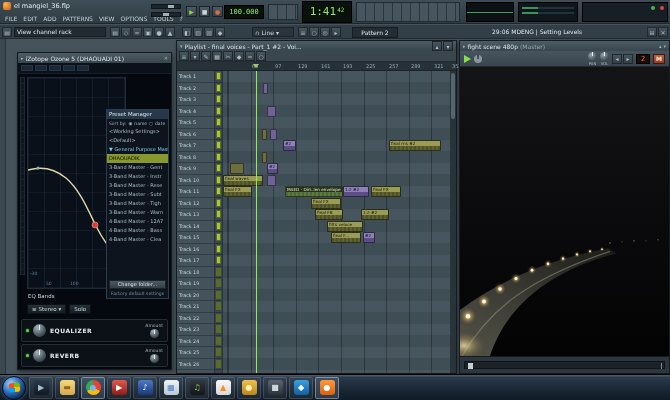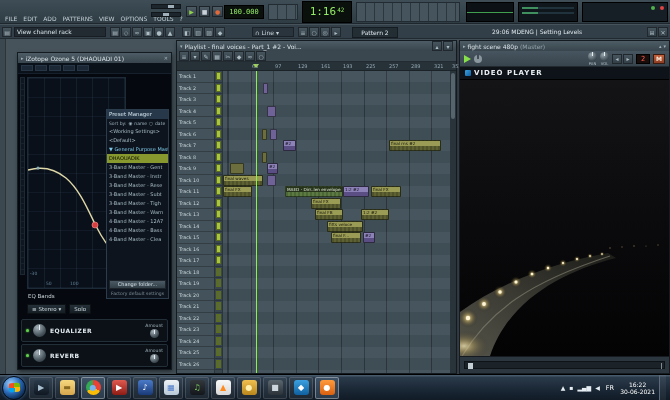--- a/index.html
+++ b/index.html
@@ -136,20 +136,24 @@
 #tray{margin-left:auto;display:flex;align-items:center;gap:4px;height:100%;padding-right:2px}
 .tray-glyph{font-size:6px;color:#e6eef4}
 #lang{font-size:6.5px;color:#fff;padding:1px 2px}
 #clock{display:flex;flex-direction:column;align-items:center;justify-content:center;color:#fff;font-size:6px;line-height:7px;text-align:center}
 #show-desktop{width:7px;height:100%;border-left:1px solid #5a6a7a;background:rgba(255,255,255,.06)}
 </style>
 </head>
 <body>
 
 <div id="topbar">
+  <div class="title-row">
+    <span class="app-logo"></span>
+    <span class="title-text">el mangiel_36.flp</span>
+  </div>
   <div class="menu-row">
       <div class="menu-item">FILE</div>
       <div class="menu-item">EDIT</div>
       <div class="menu-item">ADD</div>
       <div class="menu-item">PATTERNS</div>
       <div class="menu-item">VIEW</div>
       <div class="menu-item">OPTIONS</div>
       <div class="menu-item">TOOLS</div>
       <div class="menu-item">?</div>
     </div>
@@ -162,21 +166,21 @@
       </div>
   </div>
   <div class="transport">
       <div class="t-btn" style="color: rgb(143, 209, 74);">▶</div>
       <div class="t-btn" style="color: rgb(199, 209, 215);">■</div>
       <div class="t-btn" style="color: rgb(224, 106, 58);">●</div>
     </div>
   <div id="bpm" class="lcd">100.000</div>
   <div id="grid1" class="btn-grid"></div>
   <div id="time" class="lcd">
-    <span class="big">1:16</span>
+    <span class="big">1:41</span>
     <span class="small">42</span>
   </div>
   <div id="grid2" class="btn-grid"></div>
   <div class="scope">
       <i></i>
     </div>
   <div class="meterbox">
       <i></i>
       <i></i>
     </div>
@@ -529,24 +533,20 @@
     <span class="knob-wrap">
         <span class="vp-knob"></span>
         <span class="knob-label">VOL</span>
       </span>
     <span class="mini-group" style="position:static">
         <div class="mini-btn">◂</div>
         <div class="mini-btn">▸</div>
       </span>
     <span id="vp-preset">2</span>
     <span id="vp-mute">M</span>
-  </div>
-  <div id="vp-banner">
-    <span class="logo"></span>
-    <span class="txt">VIDEO PLAYER</span>
   </div>
   <div id="vp-screen">
     <svg viewBox="0 0 209 276" preserveAspectRatio="none">
       <defs>
         <linearGradient id="sky" x1="0" y1="0" x2="0" y2="1">
           <stop offset="0" stop-color="#141416"></stop>
             <stop offset="0.55" stop-color="#0a0a0c"></stop>
             <stop offset="1" stop-color="#030304"></stop>
         </linearGradient>
         <radialGradient id="glow" cx="0.5" cy="0.5" r="0.5">
@@ -661,27 +661,13 @@
         <div class="ti-art" style="background: linear-gradient(rgb(59, 160, 224), rgb(16, 96, 160));">
           <div class="ti-glyph" style="color: rgb(255, 255, 255);">◆</div>
         </div>
       </div>
       <div class="task-icon active">
         <div class="ti-art" style="background: linear-gradient(rgb(255, 154, 60), rgb(216, 96, 16));">
           <div class="ti-glyph" style="color: rgb(255, 255, 255);">●</div>
         </div>
       </div>
     </div>
-  <div id="tray">
-    <span style="display:flex;gap:4px;align-items:center">
-        <div class="tray-glyph">▲</div>
-        <div class="tray-glyph">▪</div>
-        <div class="tray-glyph">▂▄▆</div>
-        <div class="tray-glyph">◀</div>
-      </span>
-    <span id="lang">FR</span>
-    <span id="clock">
-      <span>16:22</span>
-      <span>30-06-2021</span>
-    </span>
-    <span id="show-desktop"></span>
-  </div>
 </div>
 
 </body></html>

